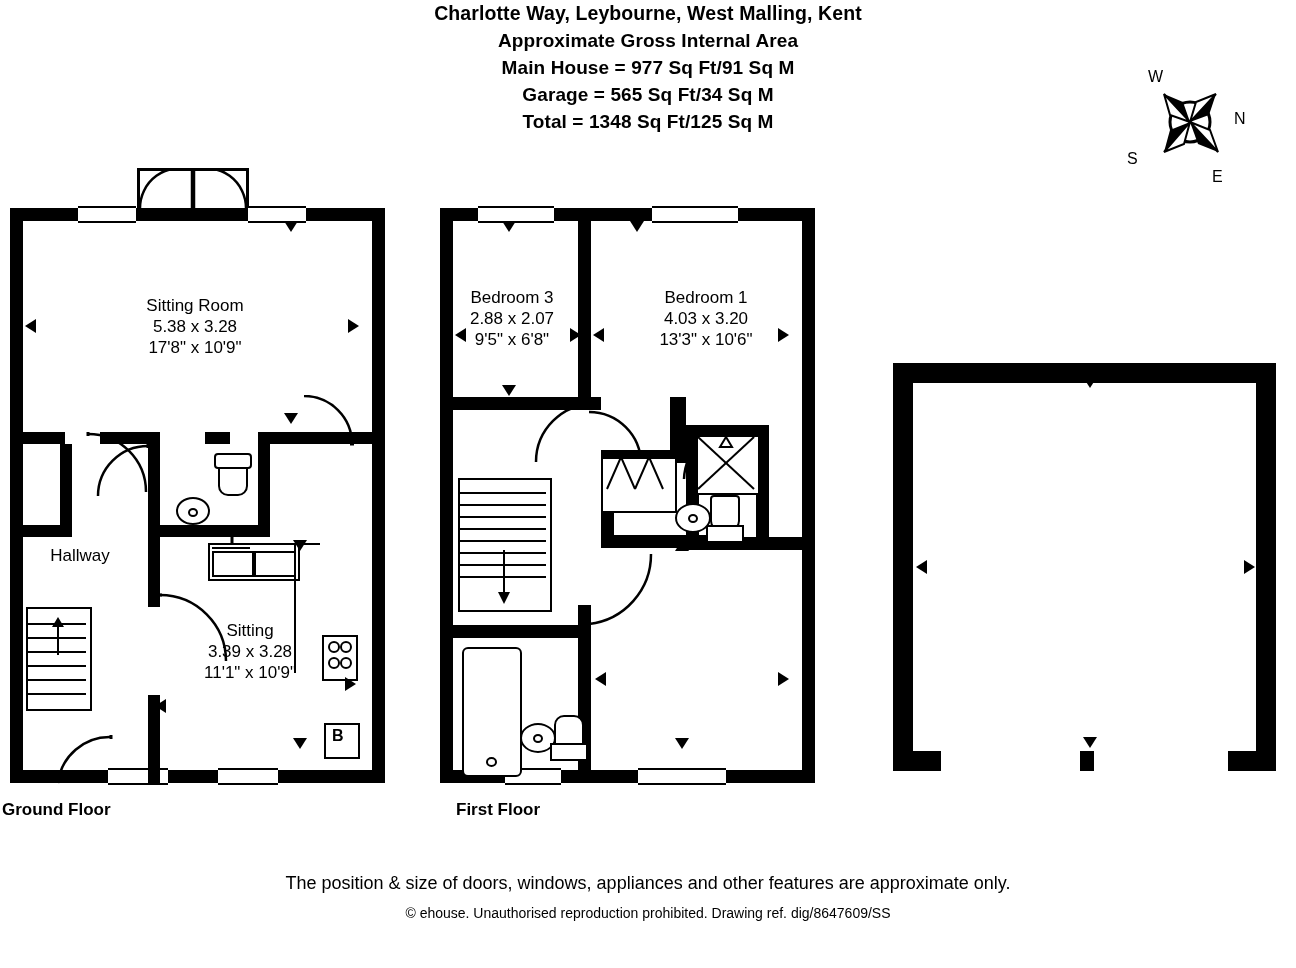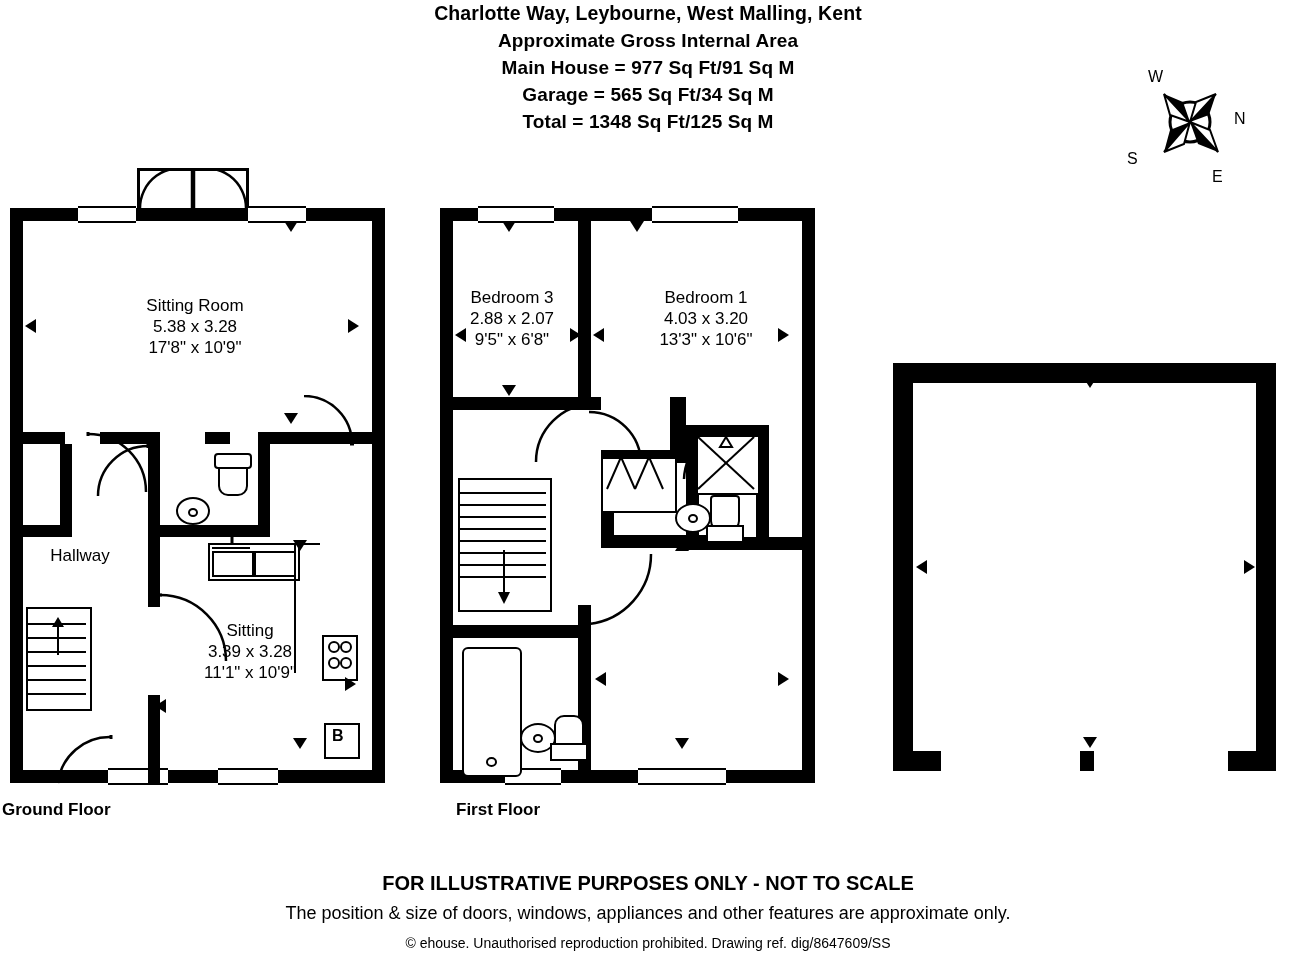--- a/index.html
+++ b/index.html
@@ -362,16 +362,15 @@
   <div class="wall" style="left:200px; top:396px; width:14px; height:20px;"></div>
 
   <div class="arrow arr-d" style="left:203px; top:22px;"></div>
   <div class="arrow arr-l" style="left:36px; top:205px;"></div>
   <div class="arrow arr-r" style="left:364px; top:205px;"></div>
   <div class="arrow arr-d" style="left:203px; top:382px;"></div>
 
 </div>
 
 <div id="footer">
-  <div class="f1">FOR ILLUSTRATIVE PURPOSES ONLY - NOT TO SCALE</div>
   <div class="f2">The position &amp; size of doors, windows, appliances and other features are approximate only.</div>
   <div class="f3">© ehouse. Unauthorised reproduction prohibited. Drawing ref. dig/8647609/SS</div>
 </div>
 
 </body></html>

